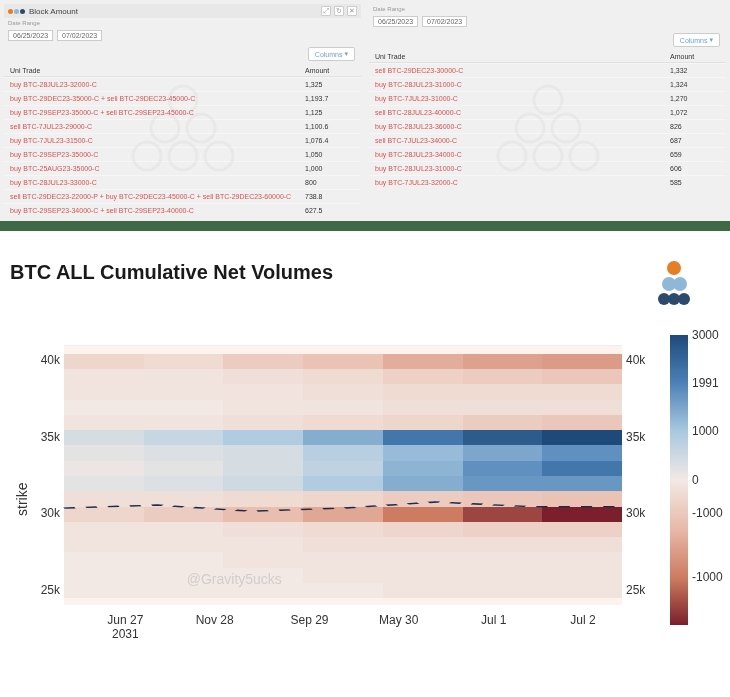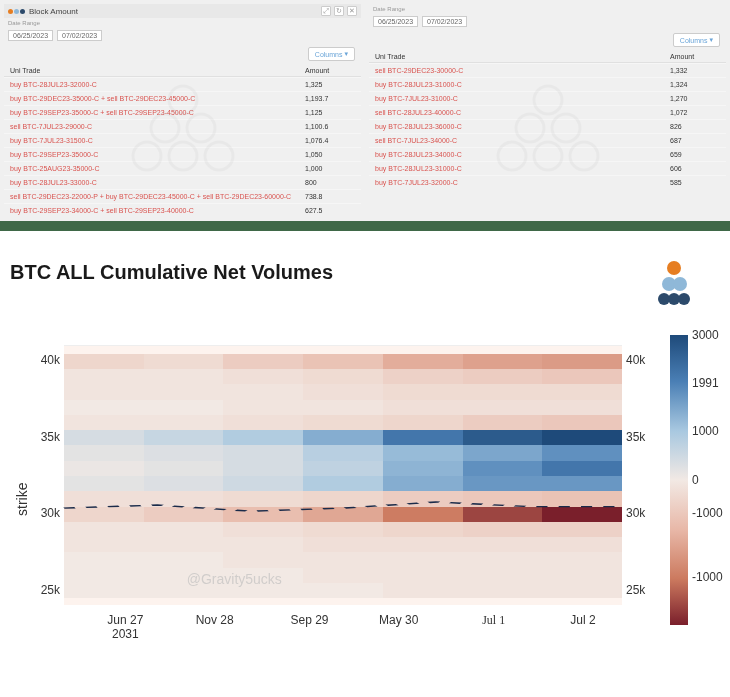--- a/index.html
+++ b/index.html
@@ -401,21 +401,21 @@
               <path d="M0 162.11764705882356 L16.666666666666664 159.05882352941174 L33.33333333333333 165.1764705882353 L50 162.11764705882356 L66.66666666666666 156 L83.33333333333334 160.58823529411765 L100 160.58823529411765" fill="none" stroke="#1a2b4a" stroke-width="1.4" stroke-dasharray="2 2"></path>
             </svg>
           </div>
           <div class="watermark">@Gravity5ucks</div>
         </div>
       <div class="xticks" id="xticks">
           <span class="xtick" style="left: 11%;">Jun 27<span class="year">2031</span></span>
           <span class="xtick" style="left: 27%;">Nov 28</span>
           <span class="xtick" style="left: 44%;">Sep 29</span>
           <span class="xtick" style="left: 60%;">May 30</span>
-          <span class="xtick" style="left: 77%; font-family: Liberation Serif, serif;">Jul 1</span>
+          <span class="xtick" style="left: 77%;">Jul 1</span>
           <span class="xtick" style="left: 93%;">Jul 2</span>
         </div>
     </div>
     <div class="y2ticks" id="y2ticks">
         <span class="y2tick" style="top: 15.2941px;">40k</span>
         <span class="y2tick" style="top: 91.7647px;">35k</span>
         <span class="y2tick" style="top: 168.235px;">30k</span>
         <span class="y2tick" style="top: 244.706px;">25k</span>
       </div>
     <div class="colorbar-col">

